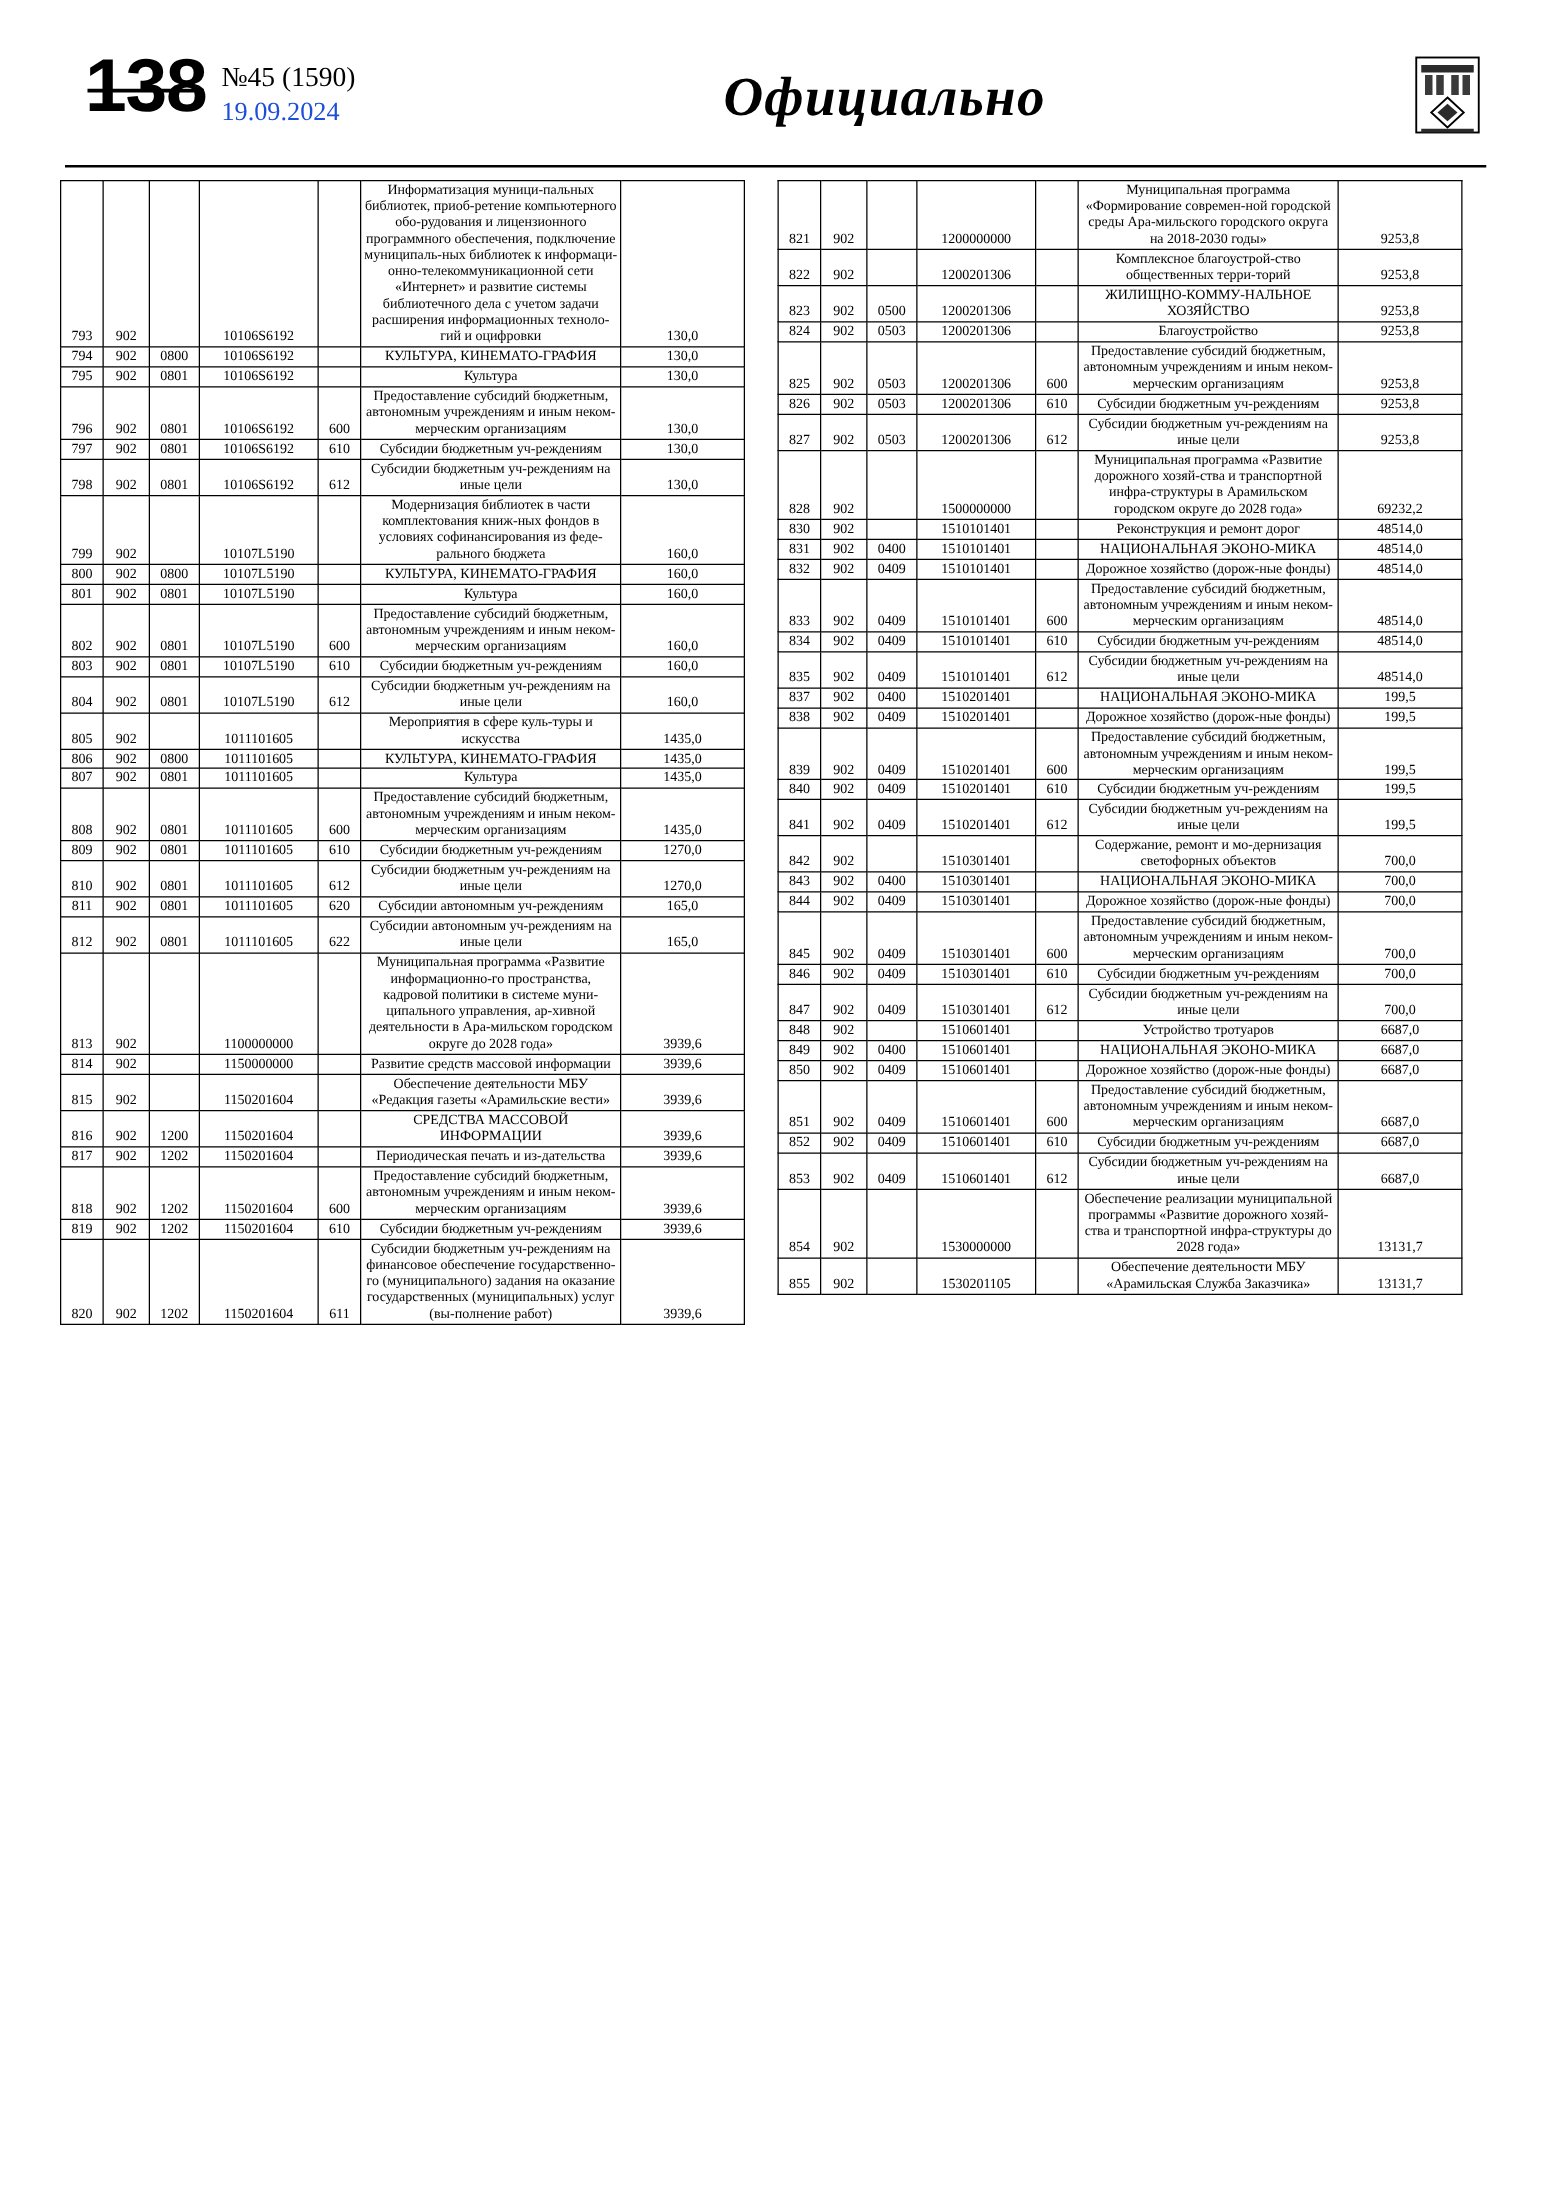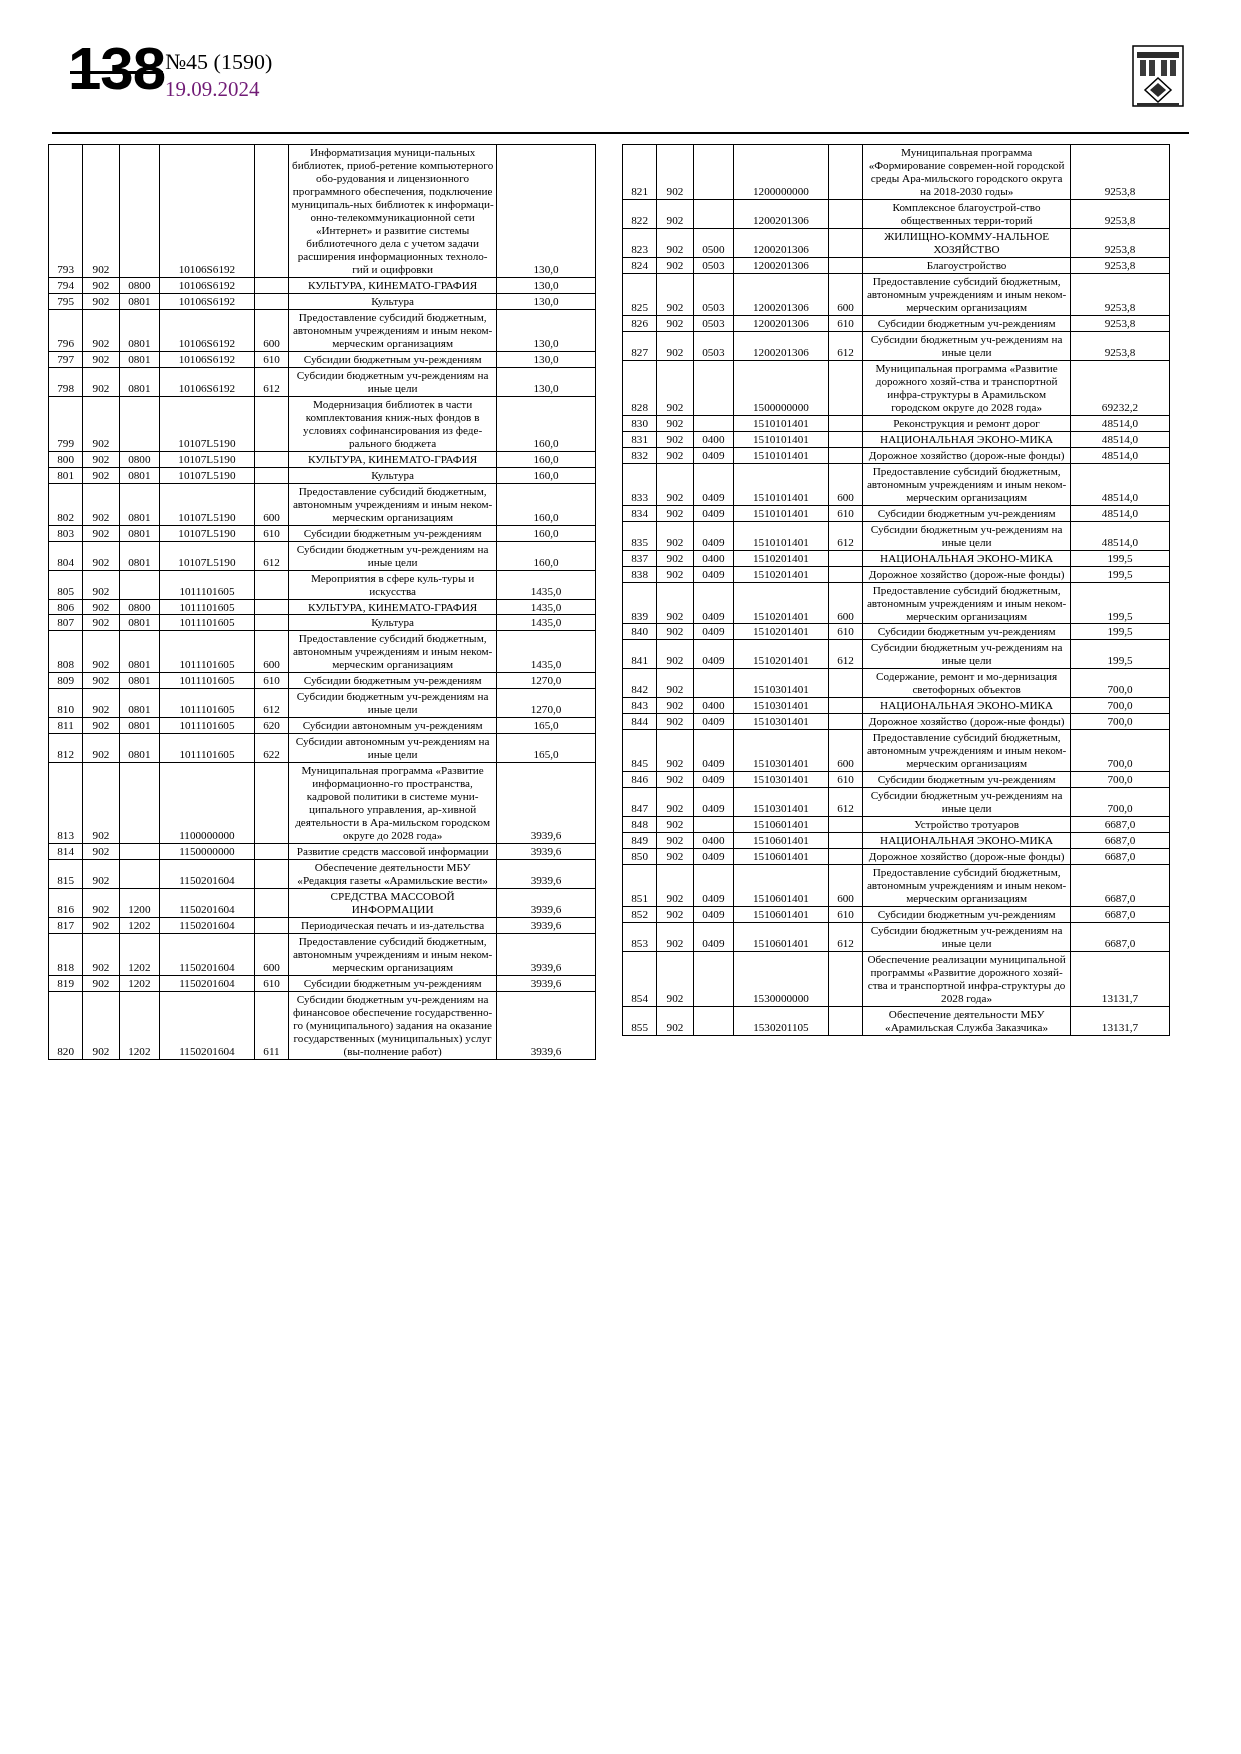--- a/index.html
+++ b/index.html
@@ -25,20 +25,21 @@
   .masthead {
     display: flex;
     align-items: flex-start;
     justify-content: space-between;
     height: 86px;
     padding: 0 8px 0 20px;
   }
   .mast-left {
     display: flex;
     align-items: flex-start;
+    gap: 12px;
     justify-content: space-between;
   }
   .page-number {
     font-family: "Liberation Sans", sans-serif;
     font-weight: bold;
     font-size: 60px;
     line-height: 58px;
     letter-spacing: -1px;
     position: relative;
   }
@@ -54,21 +55,21 @@
     padding-top: 8px;
     line-height: 1.25;
   }
   .issue-no {
     font-family: "Liberation Serif", serif;
     font-size: 22px;
   }
   .issue-date {
     font-family: "Liberation Serif", serif;
     font-size: 21px;
-    color: #701a75;
+    color: #1d4ed8;
   }
   .mast-center {
     flex: 1;
     text-align: center;
     padding-top: 12px;
   }
   .mast-center .word {
     font-family: "Liberation Serif", serif;
     font-style: italic;
     font-weight: bold;
@@ -143,20 +144,23 @@
 <div class="page">
 
   <div class="masthead">
     <div class="mast-left">
       <div class="page-number">138</div>
       <div class="issue-block">
         <div class="issue-no">№45 (1590)</div>
         <div class="issue-date">19.09.2024</div>
       </div>
     </div>
+    <div class="mast-center">
+      <span class="word">Официально</span>
+    </div>
     <div class="mast-right">
       <svg class="crest" viewBox="0 0 54 64">
         <rect x="2" y="2" width="50" height="60" fill="none" stroke="#000" stroke-width="1.5"></rect>
         <rect x="6" y="8" width="42" height="6" fill="#2b2b2b"></rect>
         <rect x="9" y="16" width="6" height="16" fill="#3a3a3a"></rect>
         <rect x="18" y="16" width="6" height="16" fill="#3a3a3a"></rect>
         <rect x="30" y="16" width="6" height="16" fill="#3a3a3a"></rect>
         <rect x="39" y="16" width="6" height="16" fill="#3a3a3a"></rect>
         <polygon points="27,34 40,46 27,58 14,46" fill="none" stroke="#000" stroke-width="1.5"></polygon>
         <polygon points="27,39 35,46 27,53 19,46" fill="#2b2b2b"></polygon>

